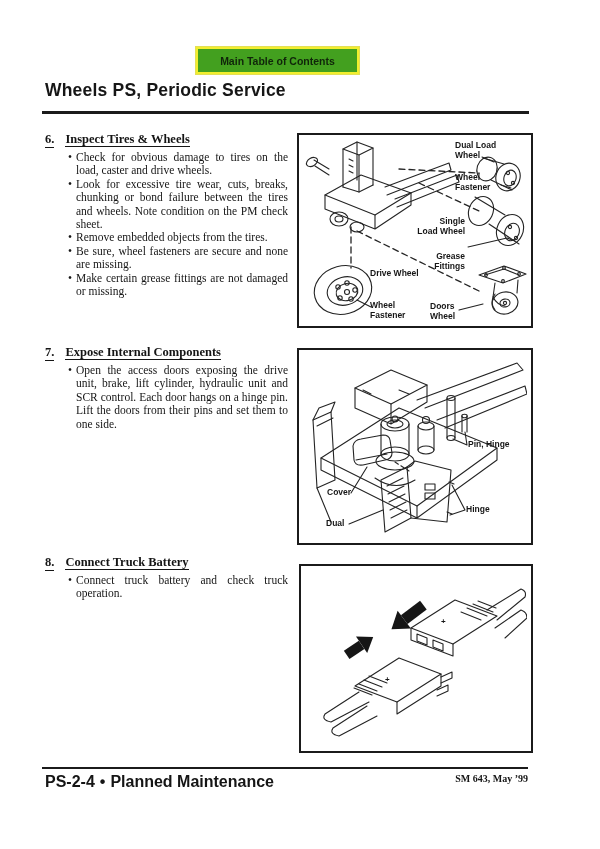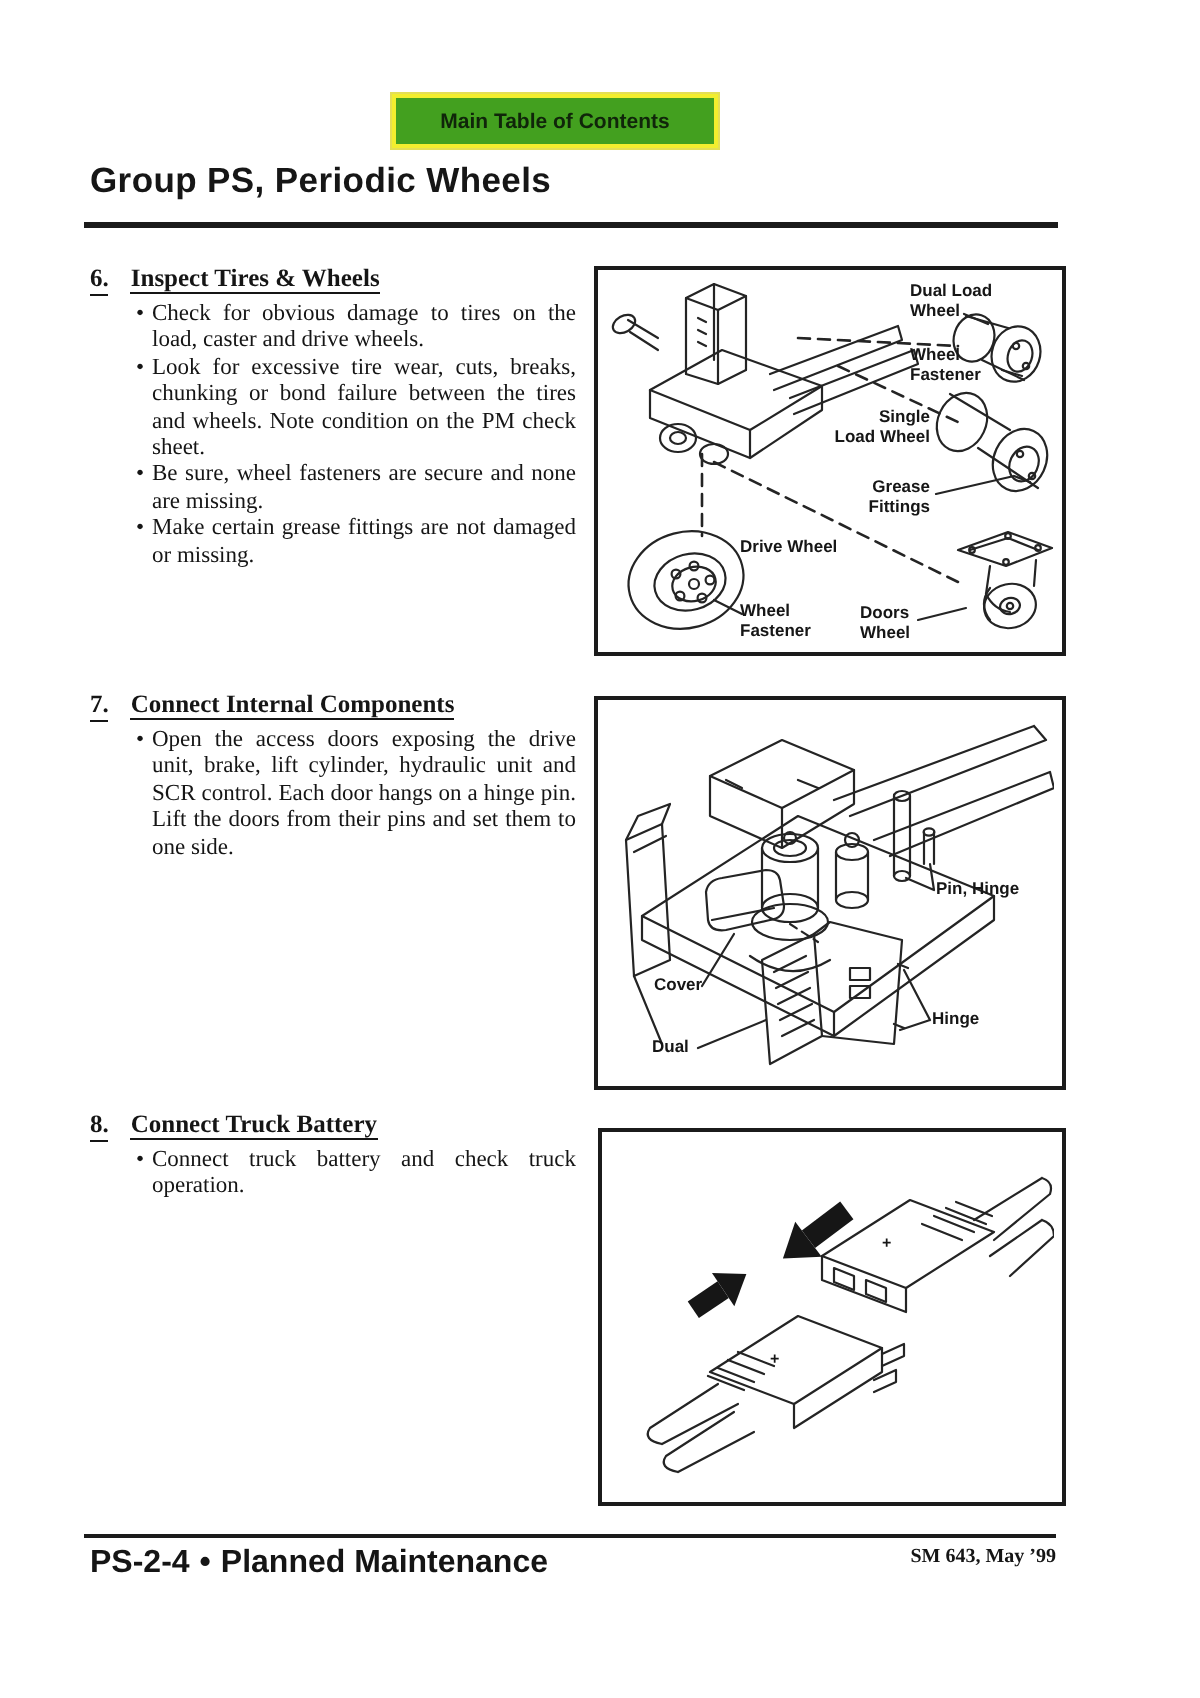--- a/index.html
+++ b/index.html
@@ -36,55 +36,56 @@
   #d2{left:297px;top:348px;width:232px;height:193px;}
   #d3{left:299px;top:564px;width:230px;height:185px;}
   .diagram svg{position:absolute;left:0;top:0;}
   .art{stroke:#242424;stroke-width:1.1;fill:none;stroke-linecap:round;stroke-linejoin:round;}
   .dash{stroke-dasharray:6 4;stroke-width:1.3;}
   .dash2{stroke-dasharray:4 3;}
   .solid{fill:#161616;stroke:none;}
   .plus{font:bold 8px "Liberation Sans",sans-serif;fill:#161616;stroke:none;}
   .dlabel{position:absolute;font-family:"Liberation Sans",sans-serif;font-weight:bold;
           font-size:8.5px;line-height:9.5px;color:#161616;}
-  .t-right{text-align:right;}
+  .t-right{text-align:right;margin-top:13px;}
 
   
   .footer-rule{position:absolute;left:42px;top:767px;width:486px;height:2px;background:#1b1b1b;}
   .footer-left{position:absolute;left:45px;top:773px;
                font-family:"Liberation Sans",sans-serif;font-weight:bold;font-size:16px;}
   .footer-left .dot{margin:0 5px;}
   .footer-right{position:absolute;right:72px;top:773px;
                 font-family:Liberation Serif, serif;font-weight:bold;font-size:10px;}
 </style>
 </head>
 <body>
 
 <div class="page">
 
   <button class="toc-btn">Main Table of Contents</button>
 
-  <h1 class="header-title">Group PS, Periodic Wheels</h1>
+  <h1 class="header-title">Wheels PS, Periodic Service</h1>
   <div class="header-rule"></div>
 
   <section class="section sec-6">
     <div class="sec-head">
       <span class="sec-num">6.</span><span class="sec-title">Inspect Tires &amp; Wheels</span>
     </div>
     <ul class="bullets">
       <li>Check for obvious damage to tires on the load, caster and drive wheels.</li>
       <li>Look for excessive tire wear, cuts, breaks, chunking or bond failure between the tires and wheels. Note condition on the PM check sheet.</li>
+      <li>Remove embedded objects from the tires.</li>
       <li>Be sure, wheel fasteners are secure and none are missing.</li>
       <li>Make certain grease fittings are not damaged or missing.</li>
     </ul>
   </section>
 
   <section class="section sec-7">
     <div class="sec-head">
-      <span class="sec-num">7.</span><span class="sec-title">Connect Internal Components</span>
+      <span class="sec-num">7.</span><span class="sec-title">Expose Internal Components</span>
     </div>
     <ul class="bullets">
       <li>Open the access doors exposing the drive unit, brake, lift cylinder, hydraulic unit and SCR control. Each door hangs on a hinge pin. Lift the doors from their pins and set them to one side.</li>
     </ul>
   </section>
 
   <section class="section sec-8">
     <div class="sec-head">
       <span class="sec-num">8.</span><span class="sec-title">Connect Truck Battery</span>
     </div>

